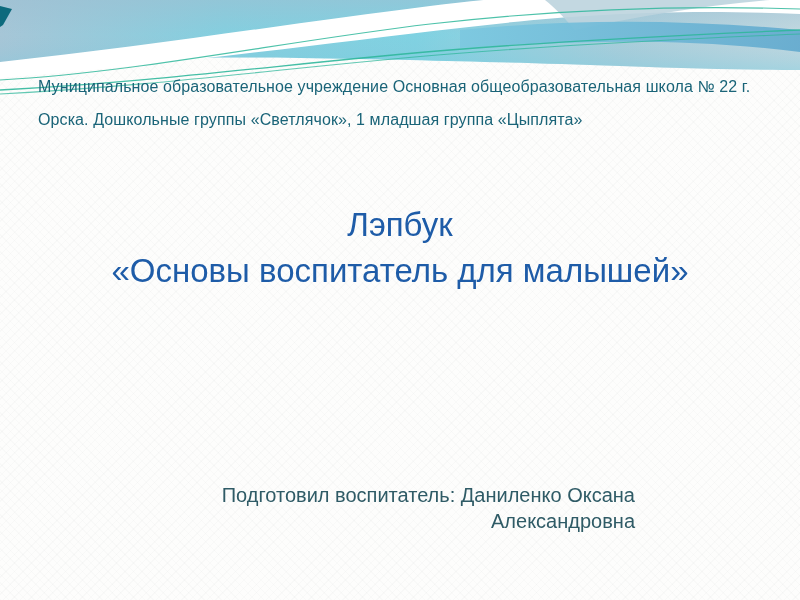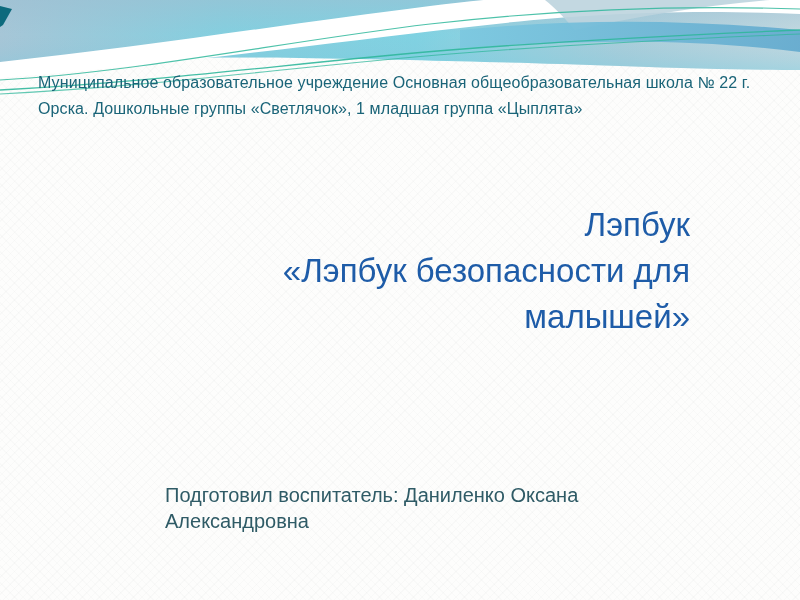--- a/index.html
+++ b/index.html
@@ -29,49 +29,49 @@
     height: 130px;
     display: block;
   }
 
   .header-text {
     position: absolute;
     top: 70px;
     left: 38px;
     width: 730px;
     font-size: 16px;
-    line-height: 26px;
+    line-height: 33px;
     color: #1A6478;
     letter-spacing: 0.1px;
   }
 
   .title-block {
     position: absolute;
     top: 202px;
     left: 110px;
     width: 580px;
-    text-align: right;
+    text-align: center;
     color: #1E5CA8;
     font-size: 33px;
     line-height: 46px;
   }
   .title-block p {
     margin: 0;
     padding: 0;
   }
   .title-block .title-line-3 {
     margin-top: 13px;
   }
 
   .subtitle-block {
     position: absolute;
     top: 482px;
     left: 165px;
     width: 470px;
-    text-align: left;
+    text-align: right;
     font-size: 20px;
     line-height: 26px;
     color: #2F5B66;
   }
 </style>
 </head>
 <body>
 
 <div class="slide">
 
@@ -109,18 +109,18 @@
     <path d="M0,94 C160,86 300,66 450,54 C600,42 710,38 800,34" fill="none" stroke="#2FB79B" stroke-width="1.1" opacity="0.75"></path>
     <path d="M0,80 C140,72 280,42 430,24 C560,9 680,5 800,9" fill="none" stroke="#2FB79B" stroke-width="1.2" opacity="0.85"></path>
 
     <path d="M0,6 L12,9 L3,25 L0,27 Z" fill="#0D6A7D"></path>
   </svg>
 
   <div class="header-text">Муниципальное образовательное учреждение Основная общеобразовательная школа № 22 г. Орска. Дошкольные группы «Светлячок», 1 младшая группа «Цыплята»</div>
 
   <div class="title-block">
     <p class="title-line-1">Лэпбук</p>
-    <p class="title-line-2">«Лэпбук безопасности для малышей»</p>
+    <p class="title-line-2">«Основы воспитатель для малышей»</p>
   </div>
 
   <div class="subtitle-block">Подготовил воспитатель: Даниленко Оксана Александровна</div>
 
 </div>
 
 </body></html>

